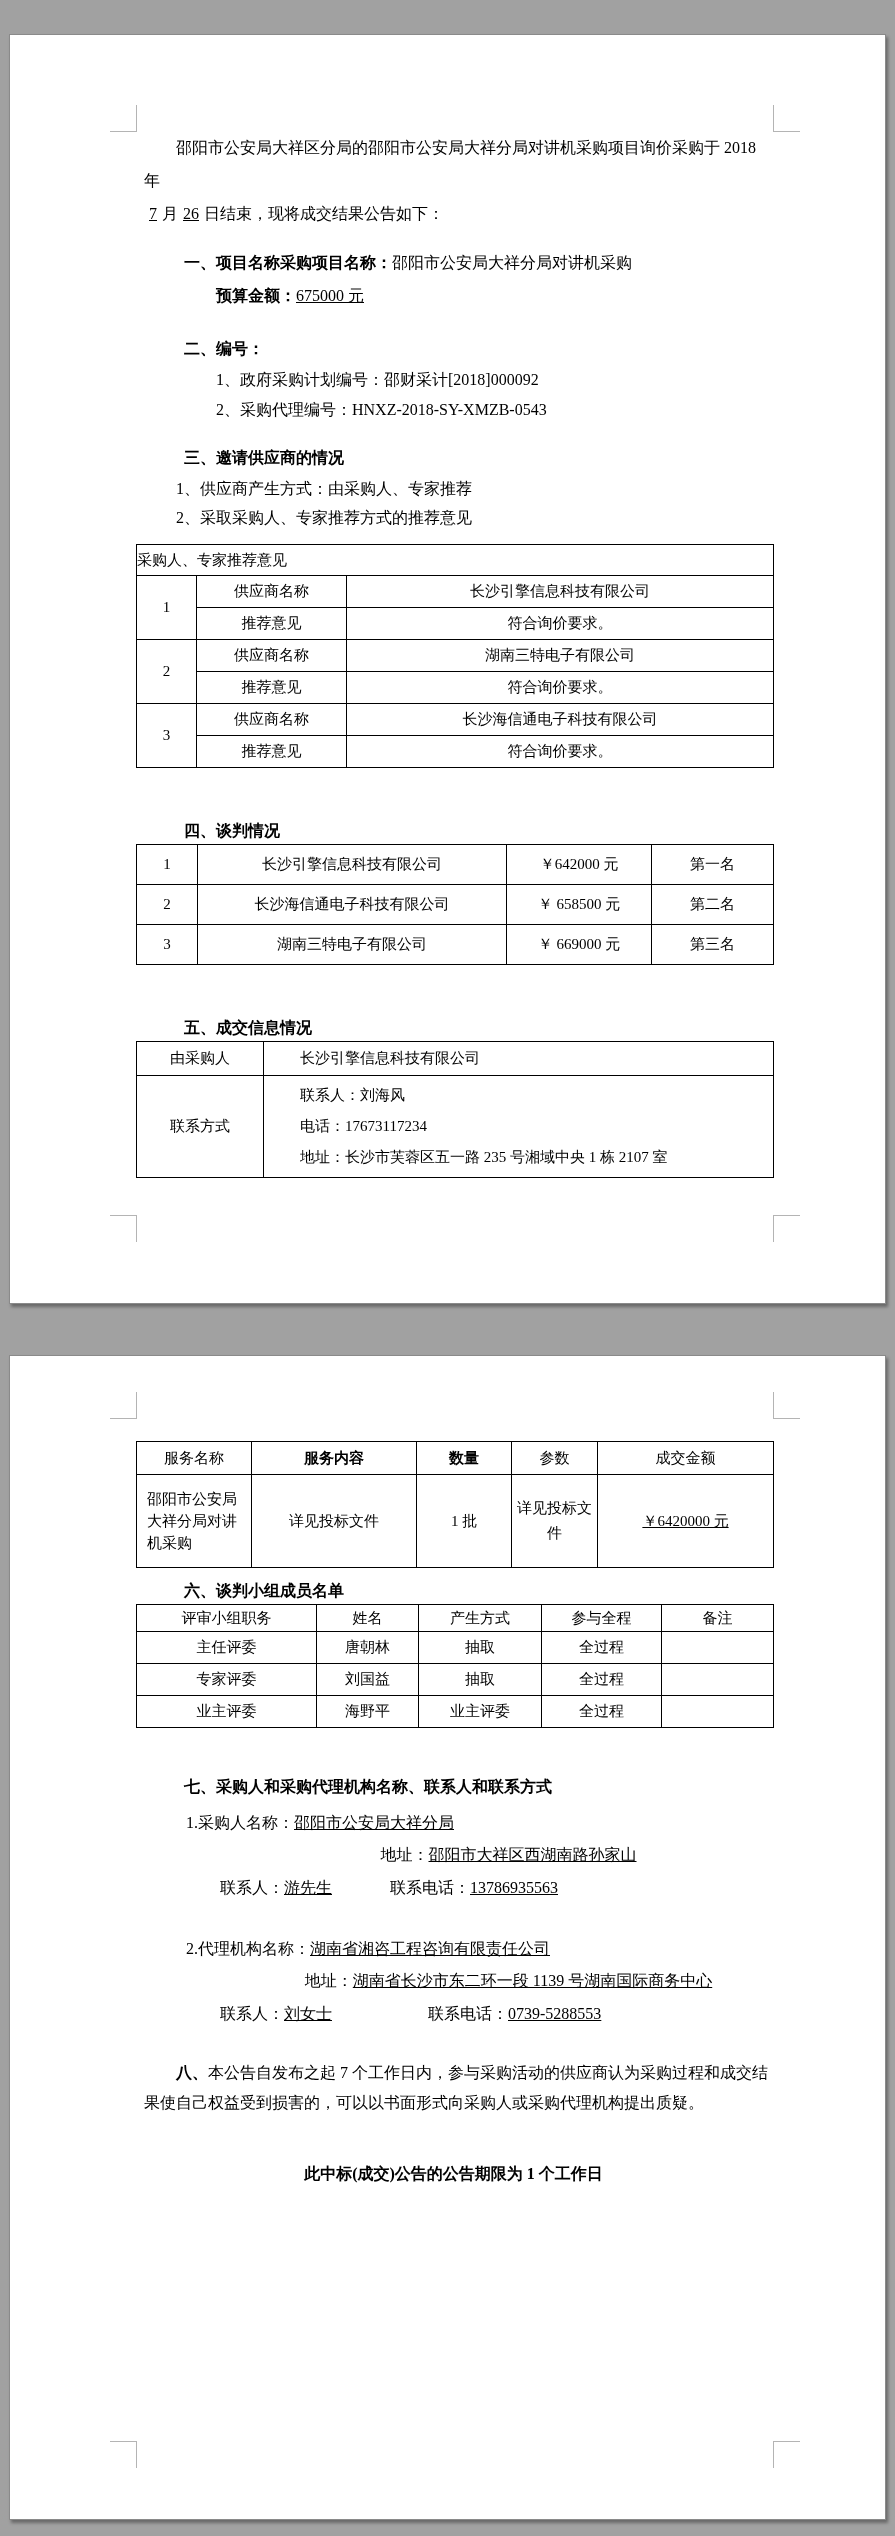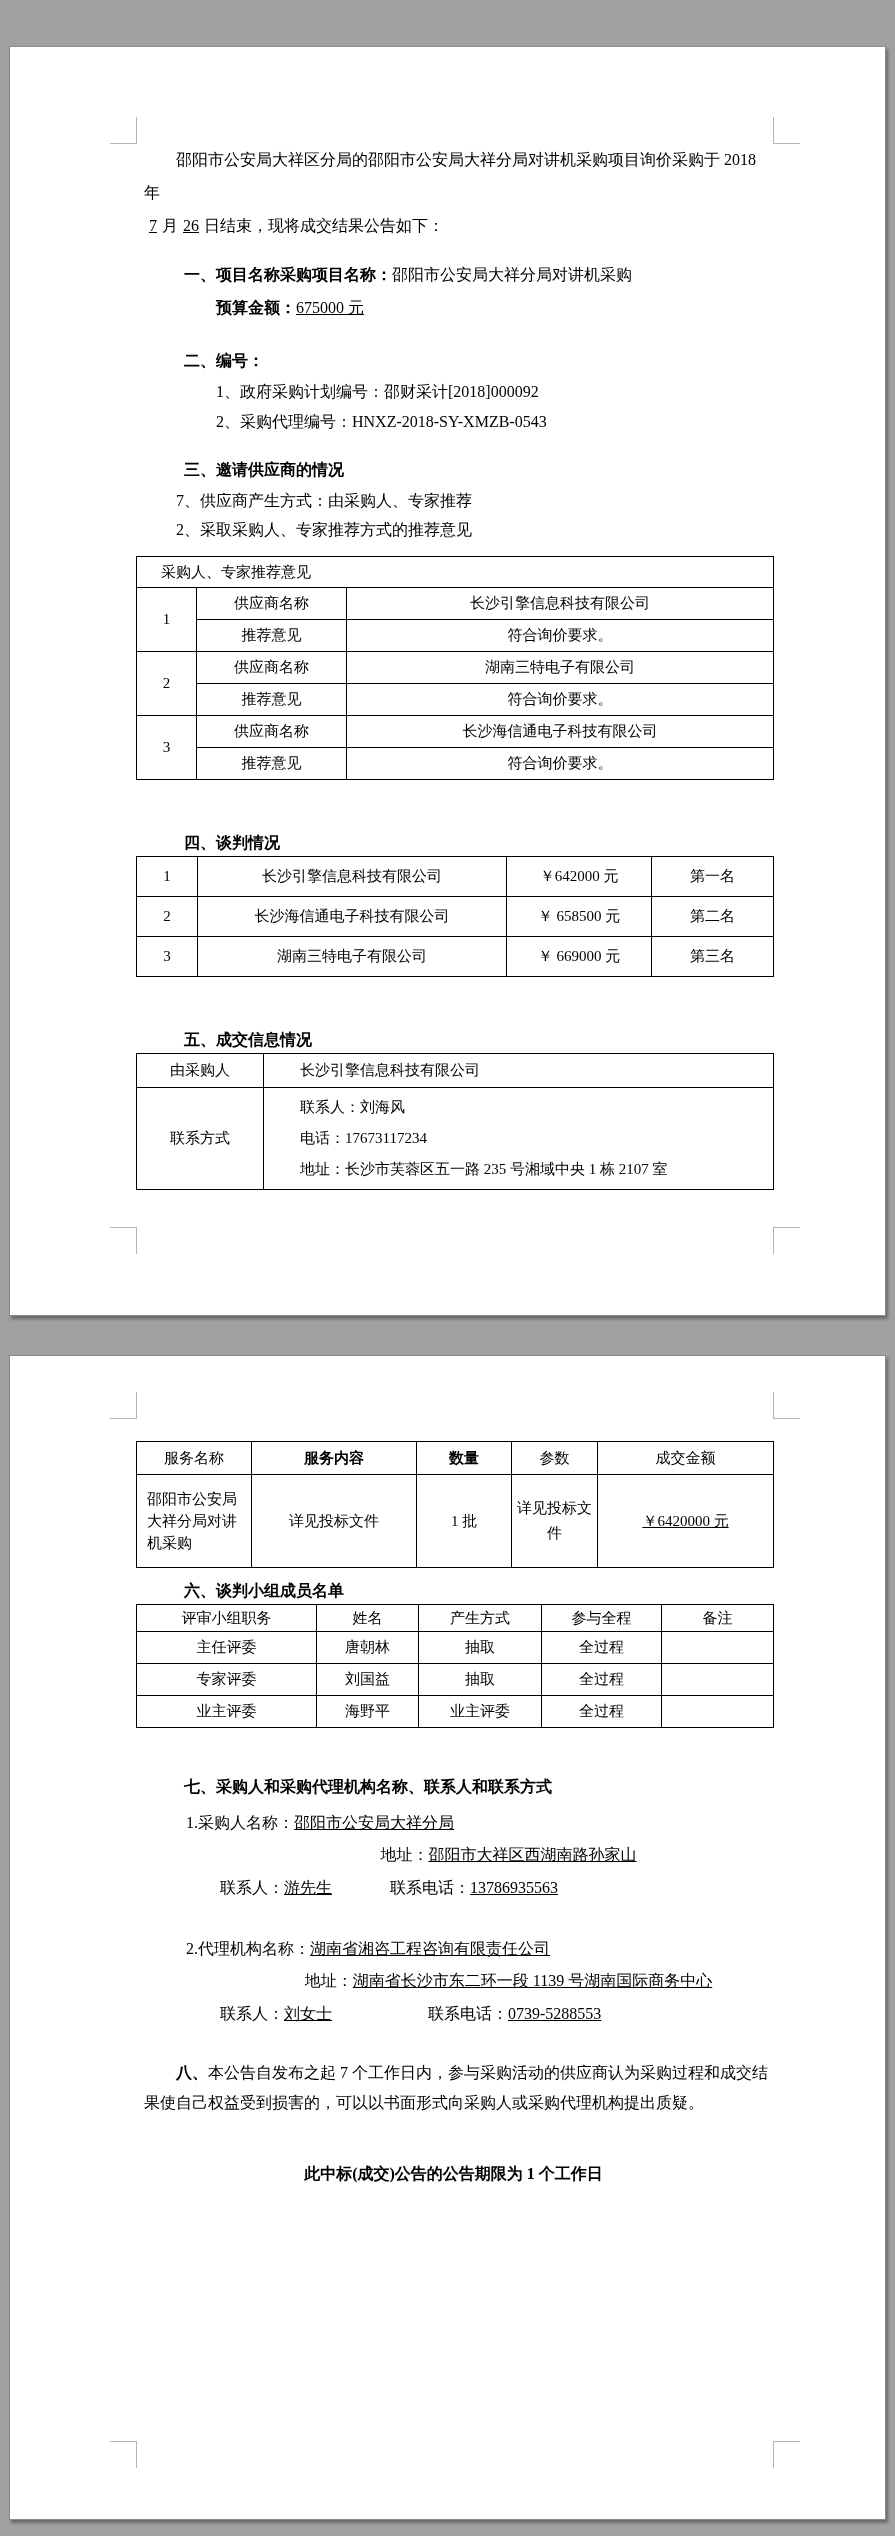--- a/index.html
+++ b/index.html
@@ -9,41 +9,41 @@
     font-family:"Liberation Serif","DejaVu Serif",serif;
     color:#000;
   }
   .canvas { position:relative; width:895px; height:2536px; }
   .page {
     position:absolute; left:9px; width:877px; background:#fff;
     border:1px solid #8a8a8a; box-sizing:border-box;
     box-shadow:2px 3px 3px rgba(0,0,0,.35);
     padding-left:126px; padding-right:114px;
   }
-  .page-1 { top:46px;  height:1270px; }
+  .page-1 { top:34px;  height:1270px; }
   .page-2 { top:1355px; height:1165px; }
 
   
   .mk { position:absolute; width:26px; height:26px; border:0 solid #b4b4b4; }
   .mk-tl { border-right-width:1px; border-bottom-width:1px; }
   .mk-tr { border-left-width:1px;  border-bottom-width:1px; }
   .mk-bl { border-right-width:1px; border-top-width:1px; }
   .mk-br { border-left-width:1px;  border-top-width:1px; }
 
   .txt  { font-size:16px; line-height:30px; margin-left:8px; }
   .intro{ font-size:16px; line-height:33px; margin:96px 0 0 8px; }
   .intro .ind { text-indent:32px; }
   .h-sec{ font-size:16px; font-weight:bold; line-height:26px; margin-left:48px; }
   .u    { text-decoration:underline; }
   .usp  { text-decoration:underline; padding:0 5px; }
 
   table { border-collapse:collapse; table-layout:fixed; width:637px; font-size:15px; }
   td    { border:1px solid #000; text-align:center; vertical-align:middle; padding:0 4px; overflow:hidden; }
   td.left { text-align:left; padding-left:36px; }
-  td.tl   { text-align:left; padding-left:24px; }
+  td.tl   { text-align:left; padding-left:0; }
 
   .t-recommend td { height:31px; }
   .t-recommend tr.title td { height:30px; }
   .t-nego tr.head td { height:42px; }
   .t-nego td { height:39px; }
   .t-deal td.lbl { width:127px; }
   .t-deal tr.r1 td { height:33px; }
   .t-deal .lines { line-height:31px; padding:4px 0; }
   .t-service tr.head td { height:32px; }
   .t-service td { height:80px; }
@@ -82,21 +82,21 @@
     </div>
 
     <div style="margin-top:20px;">
       <div class="h-sec" style="line-height:33px;">二、编号：</div>
       <div class="txt" style="margin-left:80px;">1、政府采购计划编号：邵财采计[2018]000092</div>
       <div class="txt" style="margin-left:80px;">2、采购代理编号：HNXZ-2018-SY-XMZB-0543</div>
     </div>
 
     <div style="margin-top:16px;">
       <div class="h-sec" style="line-height:33px;">三、邀请供应商的情况</div>
-      <div class="txt" style="margin-left:40px; line-height:29px;">7、供应商产生方式：由采购人、专家推荐</div>
+      <div class="txt" style="margin-left:40px; line-height:29px;">1、供应商产生方式：由采购人、专家推荐</div>
       <div class="txt" style="margin-left:40px; line-height:29px;">2、采取采购人、专家推荐方式的推荐意见</div>
     </div>
 
     <table class="t-recommend" style="margin-top:12px;">
       <colgroup>
           <col style="width:60px">
           <col style="width:150px">
           <col style="width:427px">
         </colgroup>
       <tbody>

